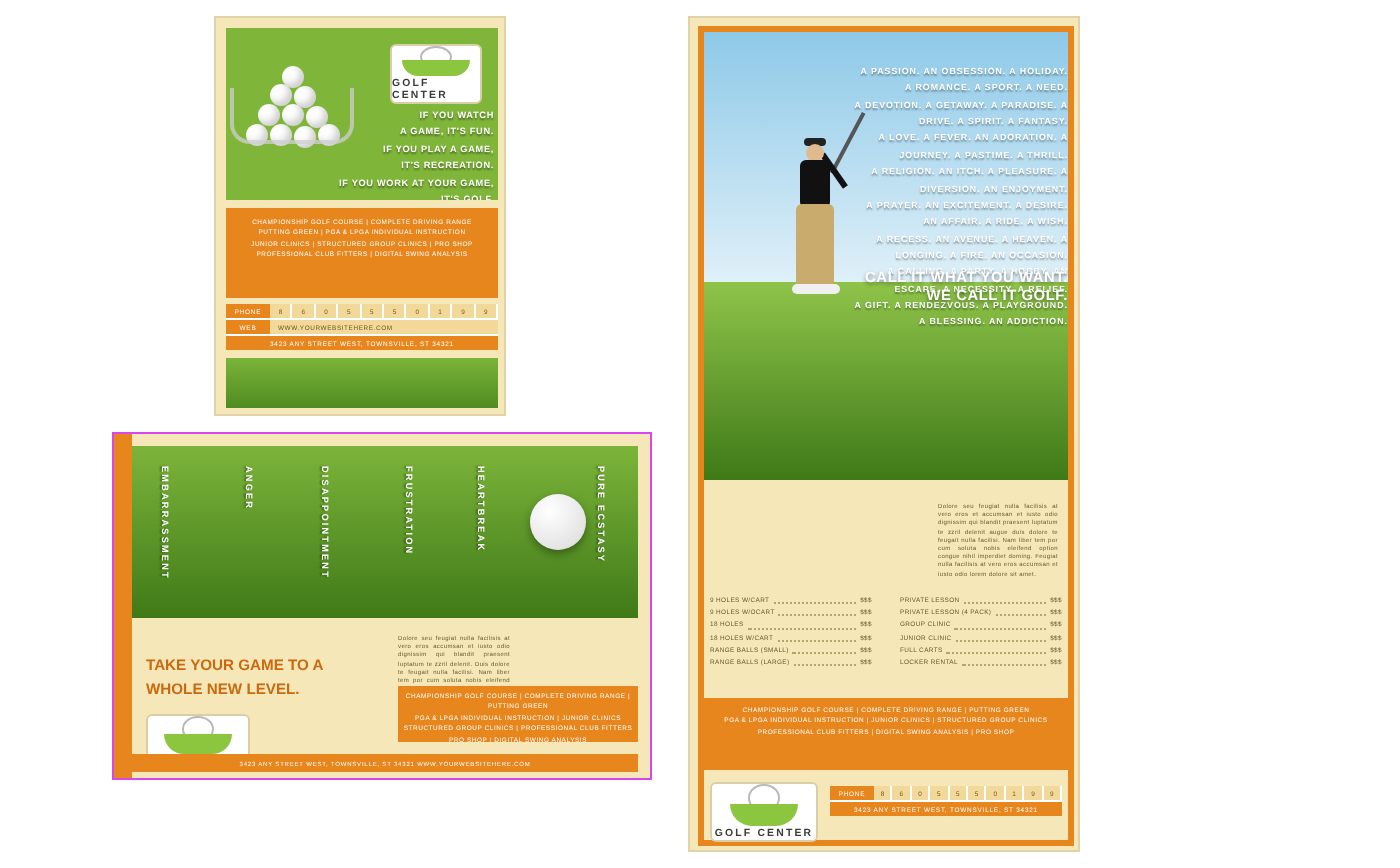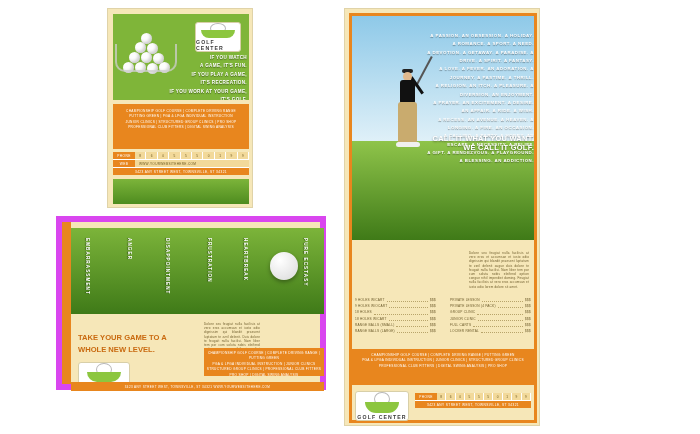--- a/index.html
+++ b/index.html
@@ -84,21 +84,21 @@
   #poster .pricing .col{flex:1;}
   #poster .pricing .pr{display:flex;justify-content:space-between;font-size:3.2px;color:#6b5a2a;
        letter-spacing:.2px;line-height:1.95;}
   #poster .pricing .pr .dots{flex:1;border-bottom:1px dotted #b8a46a;margin:0 2px 1.2px 2px;}
   #poster .svcband{position:absolute;left:7px;top:340px;width:182px;height:36px;background:#e8861e;
        padding-top:4px;box-sizing:border-box;}
   #poster .logo{left:10px;top:382px;width:54px;height:30px;border-radius:3px;}
   #poster .contact{left:70px;top:384px;width:116px;}
 
   
-  #card{left:56px;top:216px;width:270px;height:174px;background:#f6e7b8;border:6px solid #d946ef;}
+  #card{left:56px;top:216px;width:270px;height:174px;background:#f6e7b8;border:1px solid #d946ef;}
   #card .lstrip{position:absolute;left:0;top:0;width:9px;height:100%;background:#e8861e;}
   #card .photo{position:absolute;left:9px;top:6px;width:253px;height:86px;overflow:hidden;
        background:linear-gradient(#7cb43a,#3f7a18);}
   #card .photo .ball{position:absolute;right:26px;top:24px;width:28px;height:28px;border-radius:50%;
        background:radial-gradient(circle at 35% 30%,#ffffff,#d9d9d9);box-shadow:0 2px 4px rgba(0,0,0,.35);}
   #card .vwords{position:absolute;left:9px;top:6px;width:253px;height:86px;}
   #card .vw{position:absolute;top:10px;color:#ffffff;font-size:4.6px;font-weight:bold;letter-spacing:1.1px;
        text-transform:uppercase;writing-mode:vertical-rl;text-orientation:mixed;
        text-shadow:0 1px 1px rgba(0,0,0,.45);}
   #card h2{position:absolute;left:16px;top:110px;width:118px;margin:0;color:#c96a10;font-size:7.6px;

